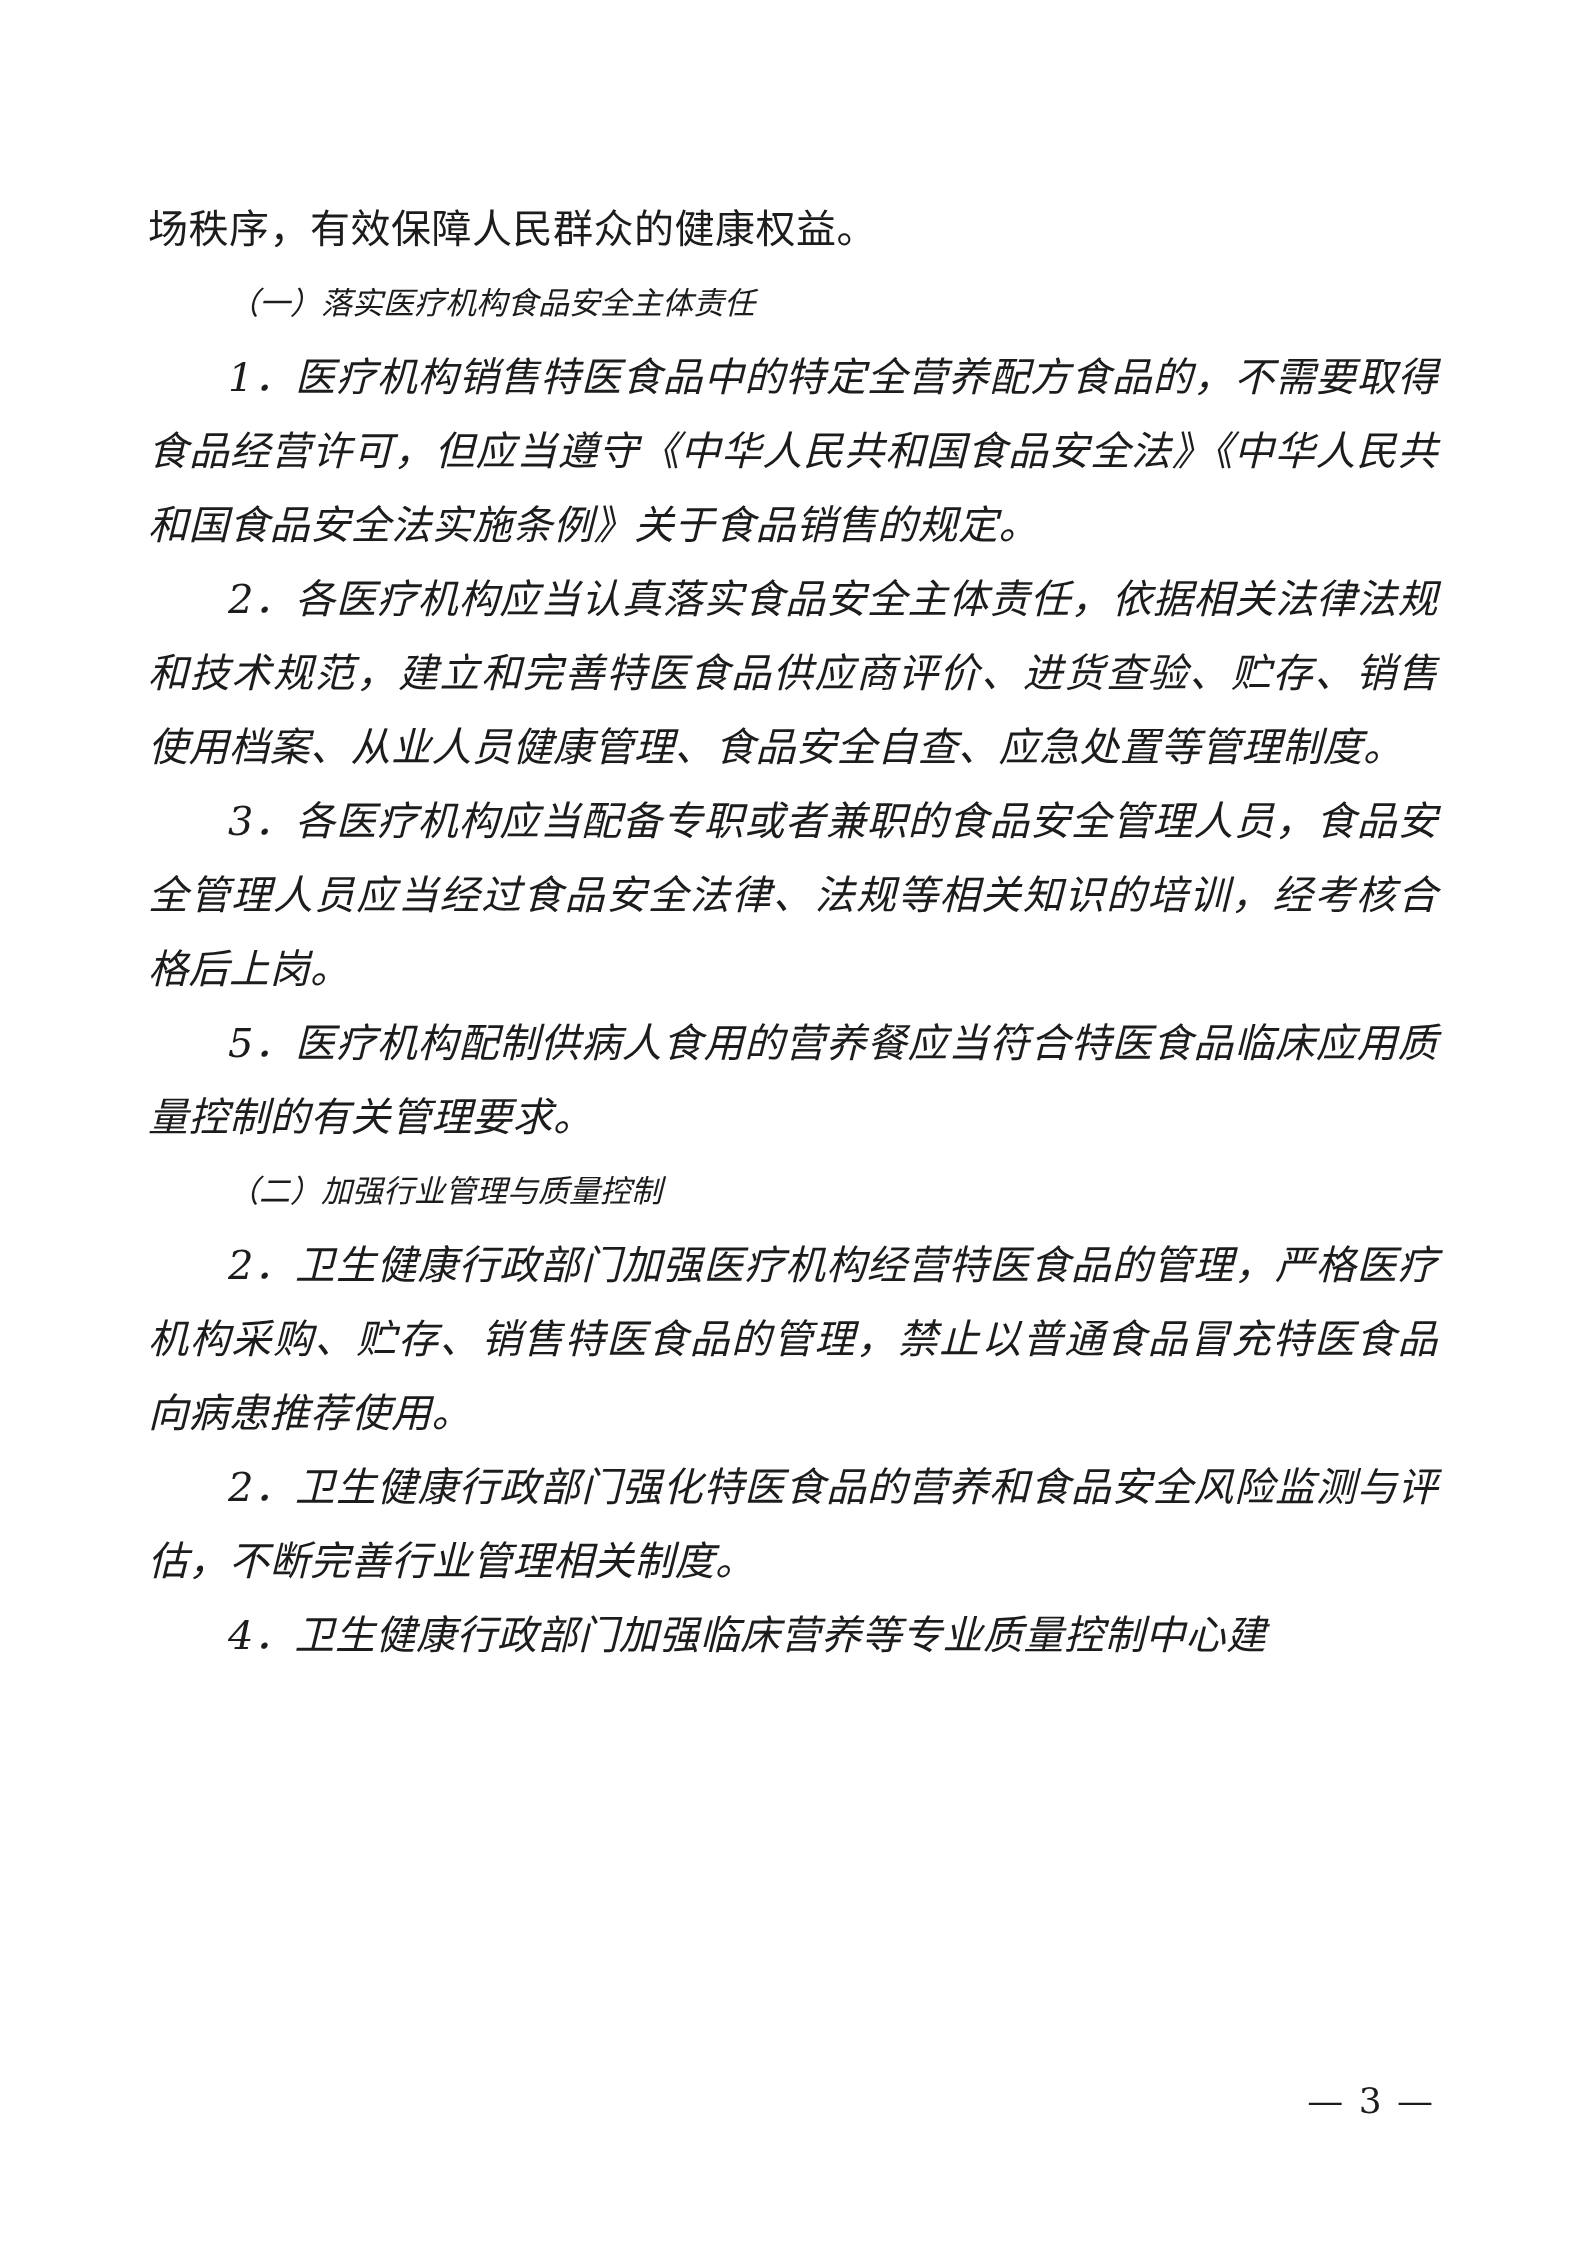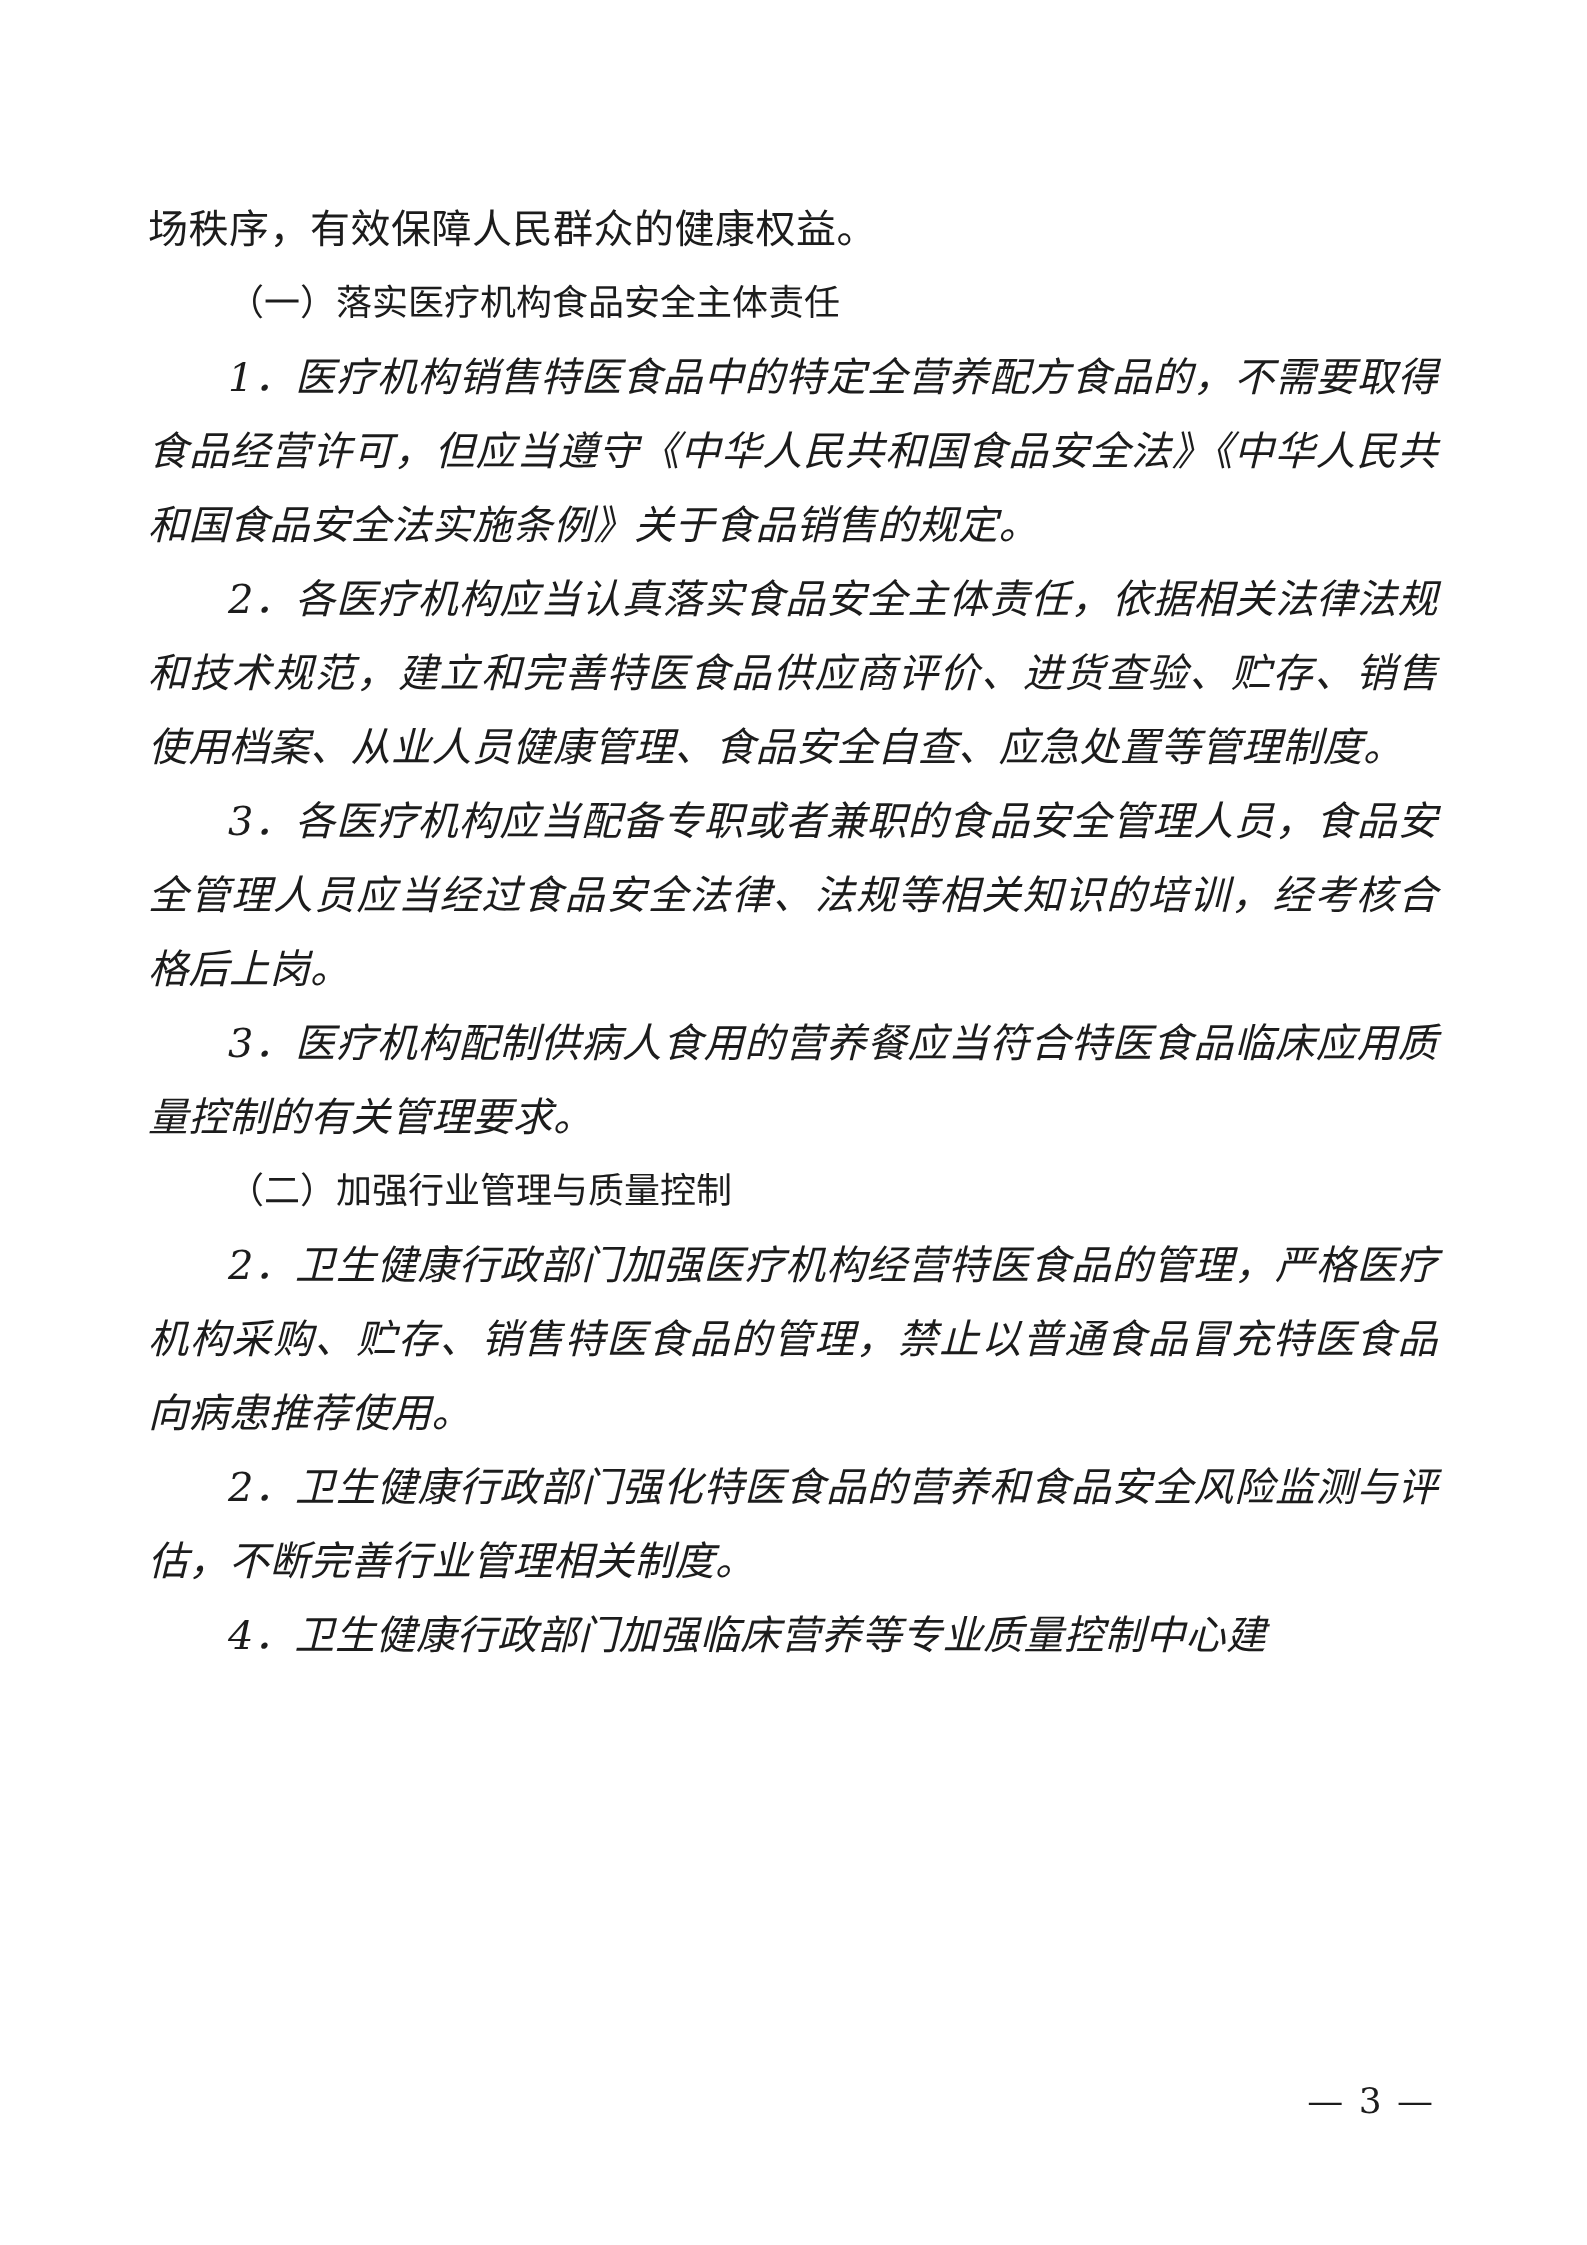--- a/index.html
+++ b/index.html
@@ -45,26 +45,27 @@
     font-size: 41px;
     line-height: 74px;
     font-weight: bold;
     text-indent: 80px;
     margin: 0;
     color: #111111;
     font-family: "DejaVu Sans", "Liberation Sans", sans-serif;
     letter-spacing: 0.5px;
   }
   .subheading {
-    font-size: 36px;
+    font-size: 31px;
     line-height: 74px;
     text-indent: 80px;
     margin: 0;
     color: #1c1c1c;
     font-family: "DejaVu Serif", "Liberation Serif", serif;
+    font-style: italic;
   }
   .page-number {
     position: absolute;
     right: 152px;
     bottom: 138px;
     font-size: 36px;
     color: #1c1c1c;
     letter-spacing: 2px;
     font-family: "DejaVu Serif", "Liberation Serif", serif;
     white-space: pre;
@@ -81,21 +82,21 @@
 
 
     <p class="subheading">（一）落实医疗机构食品安全主体责任</p>
 
     <p class="para indent">1．医疗机构销售特医食品中的特定全营养配方食品的，不需要取得食品经营许可，但应当遵守《中华人民共和国食品安全法》《中华人民共和国食品安全法实施条例》关于食品销售的规定。</p>
 
     <p class="para indent">2．各医疗机构应当认真落实食品安全主体责任，依据相关法律法规和技术规范，建立和完善特医食品供应商评价、进货查验、贮存、销售使用档案、从业人员健康管理、食品安全自查、应急处置等管理制度。</p>
 
     <p class="para indent">3．各医疗机构应当配备专职或者兼职的食品安全管理人员，食品安全管理人员应当经过食品安全法律、法规等相关知识的培训，经考核合格后上岗。</p>
 
-    <p class="para indent">3．医疗机构配制供病人食用的营养餐应当符合特医食品临床应用质量控制的有关管理要求。</p>
+    <p class="para indent">5．医疗机构配制供病人食用的营养餐应当符合特医食品临床应用质量控制的有关管理要求。</p>
 
     <p class="subheading">（二）加强行业管理与质量控制</p>
 
     <p class="para indent">2．卫生健康行政部门加强医疗机构经营特医食品的管理，严格医疗机构采购、贮存、销售特医食品的管理，禁止以普通食品冒充特医食品向病患推荐使用。</p>
 
     <p class="para indent">2．卫生健康行政部门强化特医食品的营养和食品安全风险监测与评估，不断完善行业管理相关制度。</p>
 
     <p class="para indent">4．卫生健康行政部门加强临床营养等专业质量控制中心建</p>
 
   </div>

